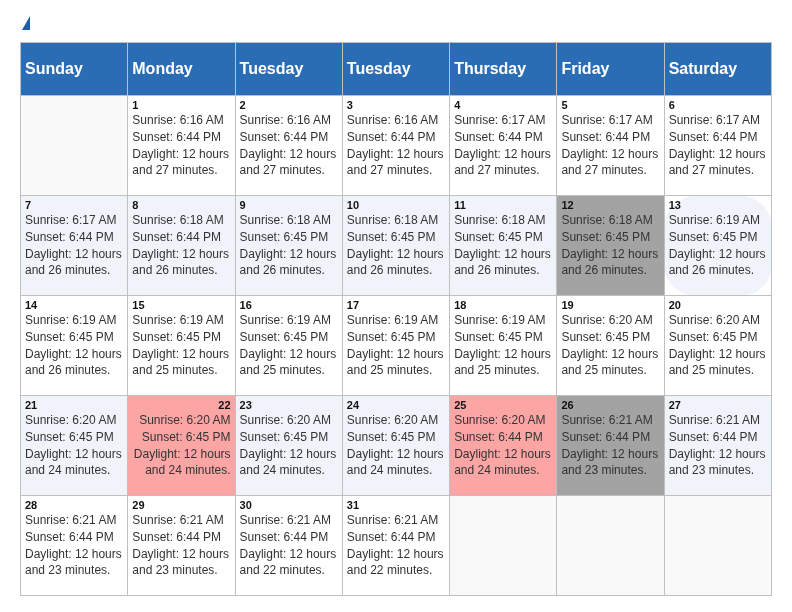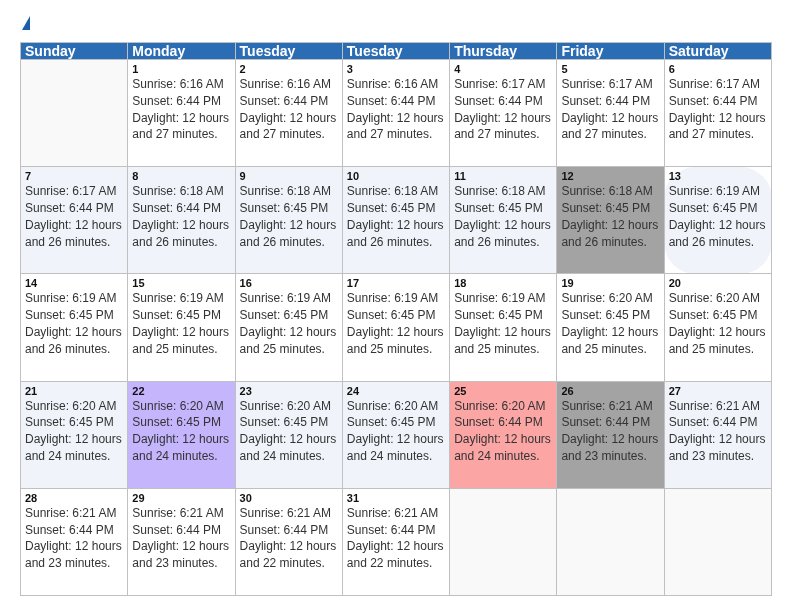--- a/index.html
+++ b/index.html
@@ -65,23 +65,23 @@
       color: #333;
     }
     .calendar {
       width: 100%;
       border-collapse: collapse;
       flex: 1;
     }
     .calendar th {
       background-color: #2a6db5;
       color: #fff;
-      font-size: 14px;
-      font-weight: bold;
-      padding: 0 4px;
+      font-size: 16px;
+      font-weight: bold;
+      padding: 17px 4px;
       border: 1px solid #c0c0c0;
       text-align: left;
     }
     .calendar td {
       border: 1px solid #c0c0c0;
       vertical-align: top;
       padding: 3px 4px;
       font-size: 9.5px;
       color: #222;
       width: 14.28%;
@@ -263,21 +263,21 @@
           </div>
         </td>
         </tr>
         <tr style="background: rgb(240, 244, 250);">
           <td style="background: rgb(240, 244, 250);">
           <span class="day-num">21</span>
           <div class="day-info">
             Sunrise: 6:20 AM<br>Sunset: 6:45 PM<br>Daylight: 12 hours<br> and 24 minutes.
           </div>
         </td>
-          <td style="background: #c4b5fd;">
+          <td style="background: #fca5a5; text-align: right;">
           <span class="day-num">22</span>
           <div class="day-info">
             Sunrise: 6:20 AM<br>Sunset: 6:45 PM<br>Daylight: 12 hours<br> and 24 minutes.
           </div>
         </td>
           <td style="background: rgb(240, 244, 250);">
           <span class="day-num">23</span>
           <div class="day-info">
             Sunrise: 6:20 AM<br>Sunset: 6:45 PM<br>Daylight: 12 hours<br> and 24 minutes.
           </div>

